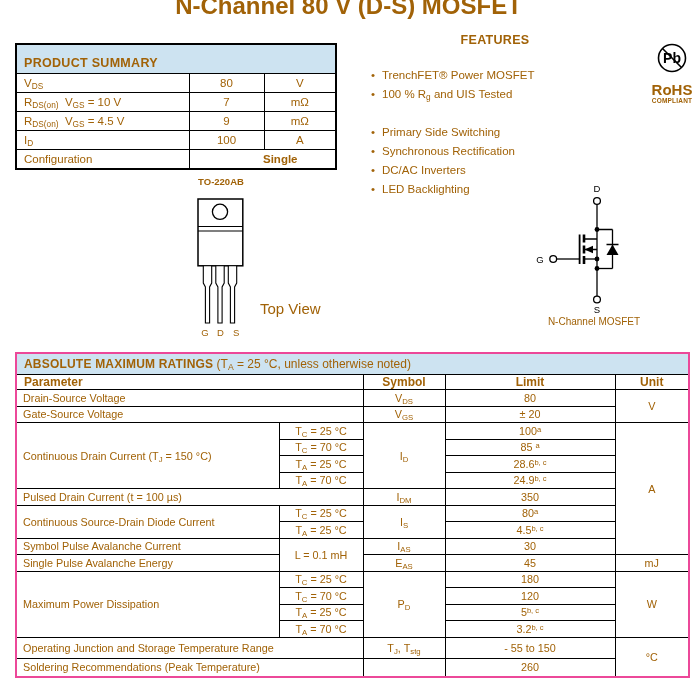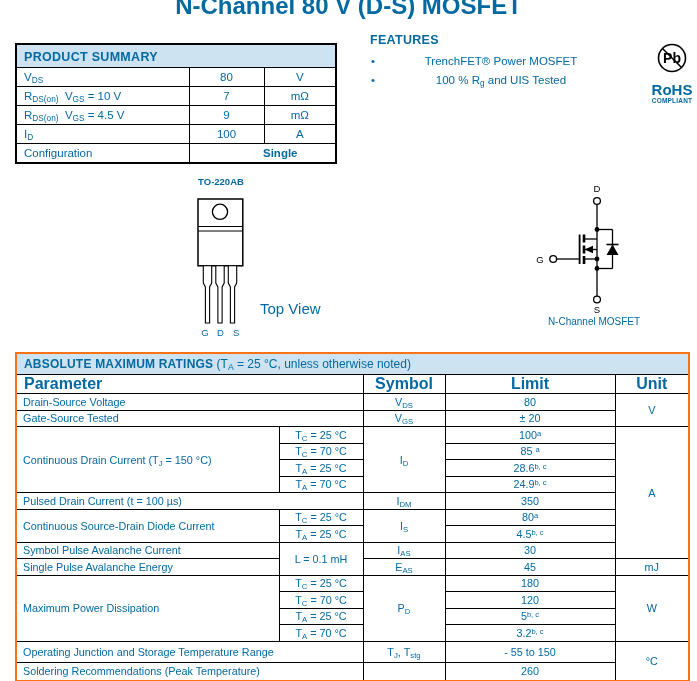--- a/index.html
+++ b/index.html
@@ -1,46 +1,46 @@
 <!DOCTYPE html>
 <html style="--blue: #cde3f1;"><head>
 <meta charset="utf-8">
 <style>
   :root{ --blue:#cde3f1; }
   html,body{margin:0;padding:0;background:#fff;}
   .page{position:relative;width:697px;height:681px;background:#fff;overflow:hidden;
-        font-family:"Liberation Sans", sans-serif;color:#0369a1;}
+        font-family:"Liberation Sans", sans-serif;color:#a16207;border-radius:13px;}
   h1.title{position:absolute;top:-7px;left:0;width:697px;margin:0;text-align:center;
            font-size:24px;line-height:26px;font-weight:bold;}
   
   table{border-collapse:collapse;position:absolute;background:#fff;}
   table.ps{left:15px;top:43px;width:320px;border:2px solid #000;table-layout:fixed;}
   .ps th.hdr{background:var(--blue);border:1px solid #000;text-align:left;
-             padding:5px 0 3px 7px;font-size:12.5px;letter-spacing:.3px;}
+             padding:11px 0 3px 7px;font-size:12.5px;letter-spacing:.3px;}
   .ps td{border:1px solid #000;font-size:11.5px;height:18px;padding:0;}
   .ps td.p{padding-left:7px;}
   .ps td.c{text-align:center;}
   .ps td.single{font-weight:bold;padding-left:36px;}
-  table.amr{left:15px;top:352px;width:673px;border:2px solid #f97316;table-layout:fixed;}
+  table.amr{left:15px;top:352px;width:673px;border:2px solid #ec4899;table-layout:fixed;}
   .amr th.titlebar{background:var(--blue);border:1px solid #000;text-align:left;
                    padding:3px 0 3px 7px;font-size:12px;font-weight:normal;}
   .amr th.titlebar .tb-bold{font-weight:bold;letter-spacing:.2px;}
-  .amr thead th.ch{border:1px solid #000;font-size:16px;height:14px;padding:0 4px;}
+  .amr thead th.ch{border:1px solid #000;font-size:12px;height:14px;padding:0 4px;}
   .amr thead th.ch.l{text-align:left;padding-left:7px;}
   .amr td{border:1px solid #000;font-size:10.8px;height:15.5px;text-align:center;padding:0 3px;}
   .amr td.pl{text-align:left;padding-left:6px;}
   .amr tr.tall td{height:20px;}
   .amr tr.tall2 td{height:17px;}
   sub{font-size:.72em;vertical-align:baseline;position:relative;top:.28em;line-height:0;}
   sup{font-size:.7em;vertical-align:baseline;position:relative;top:-.42em;line-height:0;}
   
   .feat{position:absolute;left:370px;top:33px;width:250px;}
-  .feat h2{margin:0;font-size:12.5px;font-weight:bold;letter-spacing:.3px;}
+  .feat h2{margin:0;font-size:12.5px;font-weight:bold;letter-spacing:.3px;text-align:center;}
   .feat h2.apps{margin-top:18px;}
-  .feat ul{margin:5px 0 0 0;padding:0;text-align:center;}
+  .feat ul{margin:19px 0 0 0;padding:0;}
   .feat li{list-style:none;font-size:11.5px;line-height:19px;padding-left:12px;position:relative;}
   .feat li:before{content:"\2022";position:absolute;left:1px;}
   
   .rohs{position:absolute;left:644px;top:42px;width:56px;text-align:center;}
   .rohs .name{font-size:15px;font-weight:bold;line-height:14px;margin-top:3px;}
   .rohs .compliant{font-size:6.5px;font-weight:bold;letter-spacing:.2px;}
   
   .pkg-label{position:absolute;left:190px;top:176px;width:62px;text-align:center;
              font-size:9.5px;font-weight:bold;}
   svg.pkg{position:absolute;left:197px;top:198px;}
@@ -96,20 +96,26 @@
         <td class="c single" colspan="2">Single</td>
       </tr>
     </tbody>
   </table>
 
   <div class="feat">
     <h2>FEATURES</h2>
     <ul>
       <li>TrenchFET® Power MOSFET</li>
       <li>100 % R<sub>g</sub> and UIS Tested</li>
+    </ul>
+    <ul>
+      <li>Primary Side Switching</li>
+      <li>Synchronous Rectification</li>
+      <li>DC/AC Inverters</li>
+      <li>LED Backlighting</li>
     </ul>
   </div>
 
   <div class="rohs">
     <svg width="36" height="34" viewBox="0 0 36 34">
       <circle cx="18" cy="16" r="13.5" fill="none" stroke="#000" stroke-width="1.6"></circle>
       <text x="18" y="21" text-anchor="middle" font-size="14" font-weight="bold">Pb</text>
       <line x1="8.5" y1="6.5" x2="27.5" y2="25.5" stroke="#000" stroke-width="1.6"></line>
     </svg>
     <div class="name">RoHS</div>
@@ -193,21 +199,21 @@
       </tr>
     </thead>
     <tbody>
       <tr>
         <td class="pl" colspan="2">Drain-Source Voltage</td>
         <td>V<sub>DS</sub></td>
         <td>80</td>
         <td rowspan="2">V</td>
       </tr>
       <tr>
-        <td class="pl" colspan="2">Gate-Source Tested</td>
+        <td class="pl" colspan="2">Gate-Source Voltage</td>
         <td>V<sub>GS</sub></td>
         <td>± 20</td>
       </tr>
       <tr>
         <td class="pl" rowspan="4">Continuous Drain Current (T<sub>J</sub> = 150 °C)</td>
         <td>T<sub>C</sub> = 25 °C</td>
         <td rowspan="4">I<sub>D</sub></td>
         <td>100<sup>a</sup></td>
         <td rowspan="8">A</td>
       </tr>

